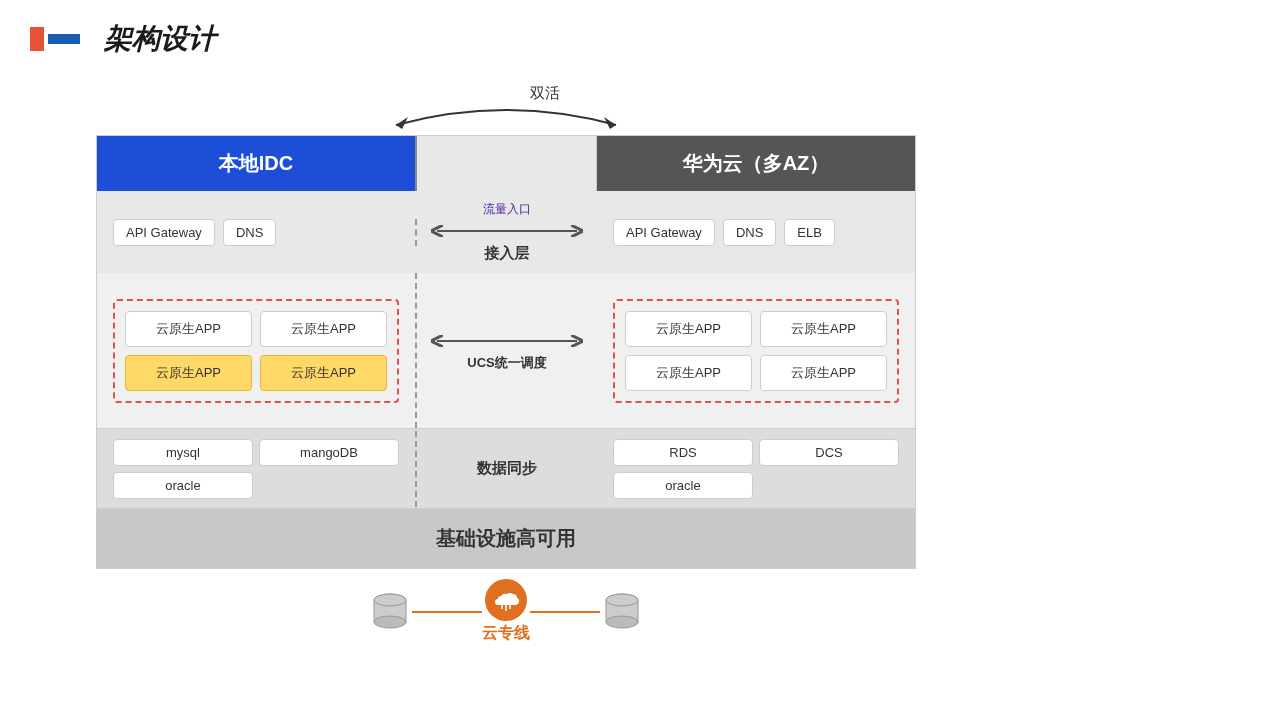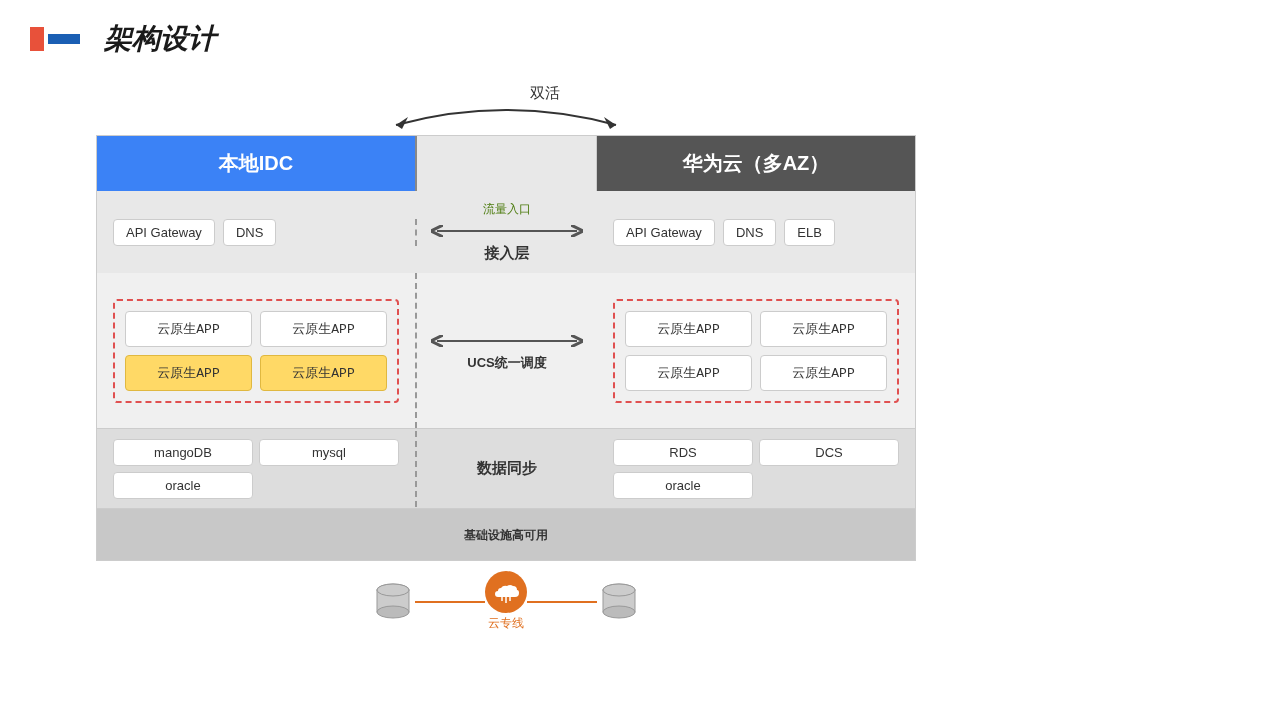--- a/index.html
+++ b/index.html
@@ -42,21 +42,20 @@
       white-space: nowrap;
     }
     .app-box {
       background: #fff;
       border: 1px solid #ccc;
       border-radius: 4px;
       padding: 8px 1px;
       font-size: 13px;
       color: #333;
       text-align: center;
-      font-family: Liberation Mono, monospace;
     }
     .app-box.yellow {
       background: #ffd966;
       border-color: #e0b840;
     }
     .data-box {
       background: #fff;
       border: 1px solid #ccc;
       border-radius: 4px;
       padding: 5px 10px;
@@ -101,34 +100,34 @@
 
         <path d="M30 30 Q140 0 250 30" fill="none" stroke="#333" stroke-width="2"></path>
 
         <polygon points="250,30 238,22 244,34" fill="#333"></polygon>
 
         <polygon points="30,30 42,22 36,34" fill="#333"></polygon>
       </svg>
     </div>
 
     <div style="display:flex; width:820px; border:1px solid #ccc; border-bottom:none;">
-      <div style="flex:0 0 320px; background:#3b82f6; color:#fff; text-align:center; font-size:20px; font-weight:bold; padding:14px 0; border-right:2px solid #888;">本地IDC</div>
+      <div style="flex:0 0 320px; background:#1d4ed8; color:#fff; text-align:center; font-size:20px; font-weight:bold; padding:14px 0; border-right:2px solid #888;">本地IDC</div>
       <div style="flex:0 0 180px; background:#e8e8e8; border-right:1px solid #ccc;"></div>
       <div style="flex:1; background:#555; color:#fff; text-align:center; font-size:20px; font-weight:bold; padding:14px 0;">华为云（多AZ）</div>
     </div>
 
     <div style="display:flex; width:820px; background:#e8e8e8; border:1px solid #ccc; border-top:none; border-bottom:none; align-items:center; padding:10px 0; min-height:56px;">
 
       <div style="flex:0 0 320px; display:flex; gap:8px; padding:0 16px; align-items:center; border-right:2px dashed #999;">
         <div class="tag-box">API Gateway</div>
         <div class="tag-box">DNS</div>
       </div>
 
       <div style="flex:0 0 180px; display:flex; flex-direction:column; align-items:center; justify-content:center; gap:2px;">
-        <span style="font-size:12px; color:#4d7c0f;">流量入口</span>
+        <span style="font-size:12px; color:#4c1d95;">流量入口</span>
         <div style="display:flex; align-items:center; gap:4px;">
 
           <svg width="160" height="22" viewBox="0 0 160 22">
             <defs>
               <marker id="arrow-left" markerWidth="6" markerHeight="6" refX="3" refY="3" orient="auto">
                 <path d="M6,0 L0,3 L6,6" fill="none" stroke="#555" stroke-width="1.5"></path>
               </marker>
               <marker id="arrow-right" markerWidth="6" markerHeight="6" refX="3" refY="3" orient="auto">
                 <path d="M0,0 L6,3 L0,6" fill="none" stroke="#555" stroke-width="1.5"></path>
               </marker>
@@ -189,41 +188,41 @@
             <div class="app-box">云原生APP</div>
           </div>
         </div>
       </div>
     </div>
 
     <div style="display:flex; width:820px; background:#ddd; border:1px solid #ccc; border-top:1px solid #ccc; border-bottom:none; align-items:center; min-height:80px;">
 
       <div style="flex:0 0 320px; padding:8px 16px; border-right:2px dashed #999;">
         <div style="display:grid; grid-template-columns:1fr 1fr; gap:6px;">
+          <div class="data-box">mysql</div>
           <div class="data-box">mangoDB</div>
-          <div class="data-box">mysql</div>
           <div class="data-box">oracle</div>
         </div>
       </div>
 
       <div style="flex:0 0 180px; display:flex; align-items:center; justify-content:center;">
         <span style="font-size:15px; font-weight:bold; color:#333;">数据同步</span>
       </div>
 
       <div style="flex:1; padding:8px 16px;">
         <div style="display:grid; grid-template-columns:1fr 1fr; gap:6px;">
           <div class="data-box">RDS</div>
           <div class="data-box">DCS</div>
           <div class="data-box">oracle</div>
         </div>
       </div>
     </div>
 
     <div style="width:820px; background:#c8c8c8; border:1px solid #ccc; border-top:1px solid #ccc; border-bottom:none; text-align:center; padding:16px 0;">
-      <span style="font-size:12px; font-weight:bold; color:#333;">基础设施高可用</span>
+      <span style="font-size:20px; font-weight:bold; color:#333;">基础设施高可用</span>
     </div>
 
     <div style="width:820px; height:1px; background:#ccc;"></div>
 
     <div style="display:flex; justify-content:center; align-items:center; padding:10px 0 4px 0;">
 
       <svg width="44" height="44" viewBox="0 0 44 44">
         <ellipse cx="22" cy="10" rx="16" ry="6" fill="#bbb" stroke="#999" stroke-width="1"></ellipse>
         <rect x="6" y="10" width="32" height="22" fill="#ccc" stroke="#999" stroke-width="1"></rect>
         <ellipse cx="22" cy="32" rx="16" ry="6" fill="#bbb" stroke="#999" stroke-width="1"></ellipse>
@@ -235,21 +234,21 @@
       <div style="display:flex; flex-direction:column; align-items:center; gap:2px;">
         <div style="width:42px; height:42px; border-radius:50%; background:#e07020; display:flex; align-items:center; justify-content:center;">
 
           <svg width="26" height="22" viewBox="0 0 26 22">
             <path d="M5 16 Q2 16 2 13 Q2 10 5 10 Q5 7 8 7 Q10 4 14 5 Q17 3 20 5 Q24 5 24 9 Q26 9 26 12 Q26 16 22 16 Z" fill="white"></path>
             <line x1="9" y1="16" x2="9" y2="20" stroke="white" stroke-width="1.5"></line>
             <line x1="13" y1="16" x2="13" y2="22" stroke="white" stroke-width="1.5"></line>
             <line x1="17" y1="16" x2="17" y2="20" stroke="white" stroke-width="1.5"></line>
           </svg>
         </div>
-        <span style="font-size:12px; color:#e07020; font-weight:normal;">云专线</span>
+        <span style="font-size:16px; color:#e07020; font-weight:bold;">云专线</span>
       </div>
 
       <div style="height:2px; width:70px; background:#e07020;"></div>
 
       <svg width="44" height="44" viewBox="0 0 44 44">
         <ellipse cx="22" cy="10" rx="16" ry="6" fill="#bbb" stroke="#999" stroke-width="1"></ellipse>
         <rect x="6" y="10" width="32" height="22" fill="#ccc" stroke="#999" stroke-width="1"></rect>
         <ellipse cx="22" cy="32" rx="16" ry="6" fill="#bbb" stroke="#999" stroke-width="1"></ellipse>
         <ellipse cx="22" cy="10" rx="16" ry="6" fill="#ccc" stroke="#999" stroke-width="1"></ellipse>
       </svg>

